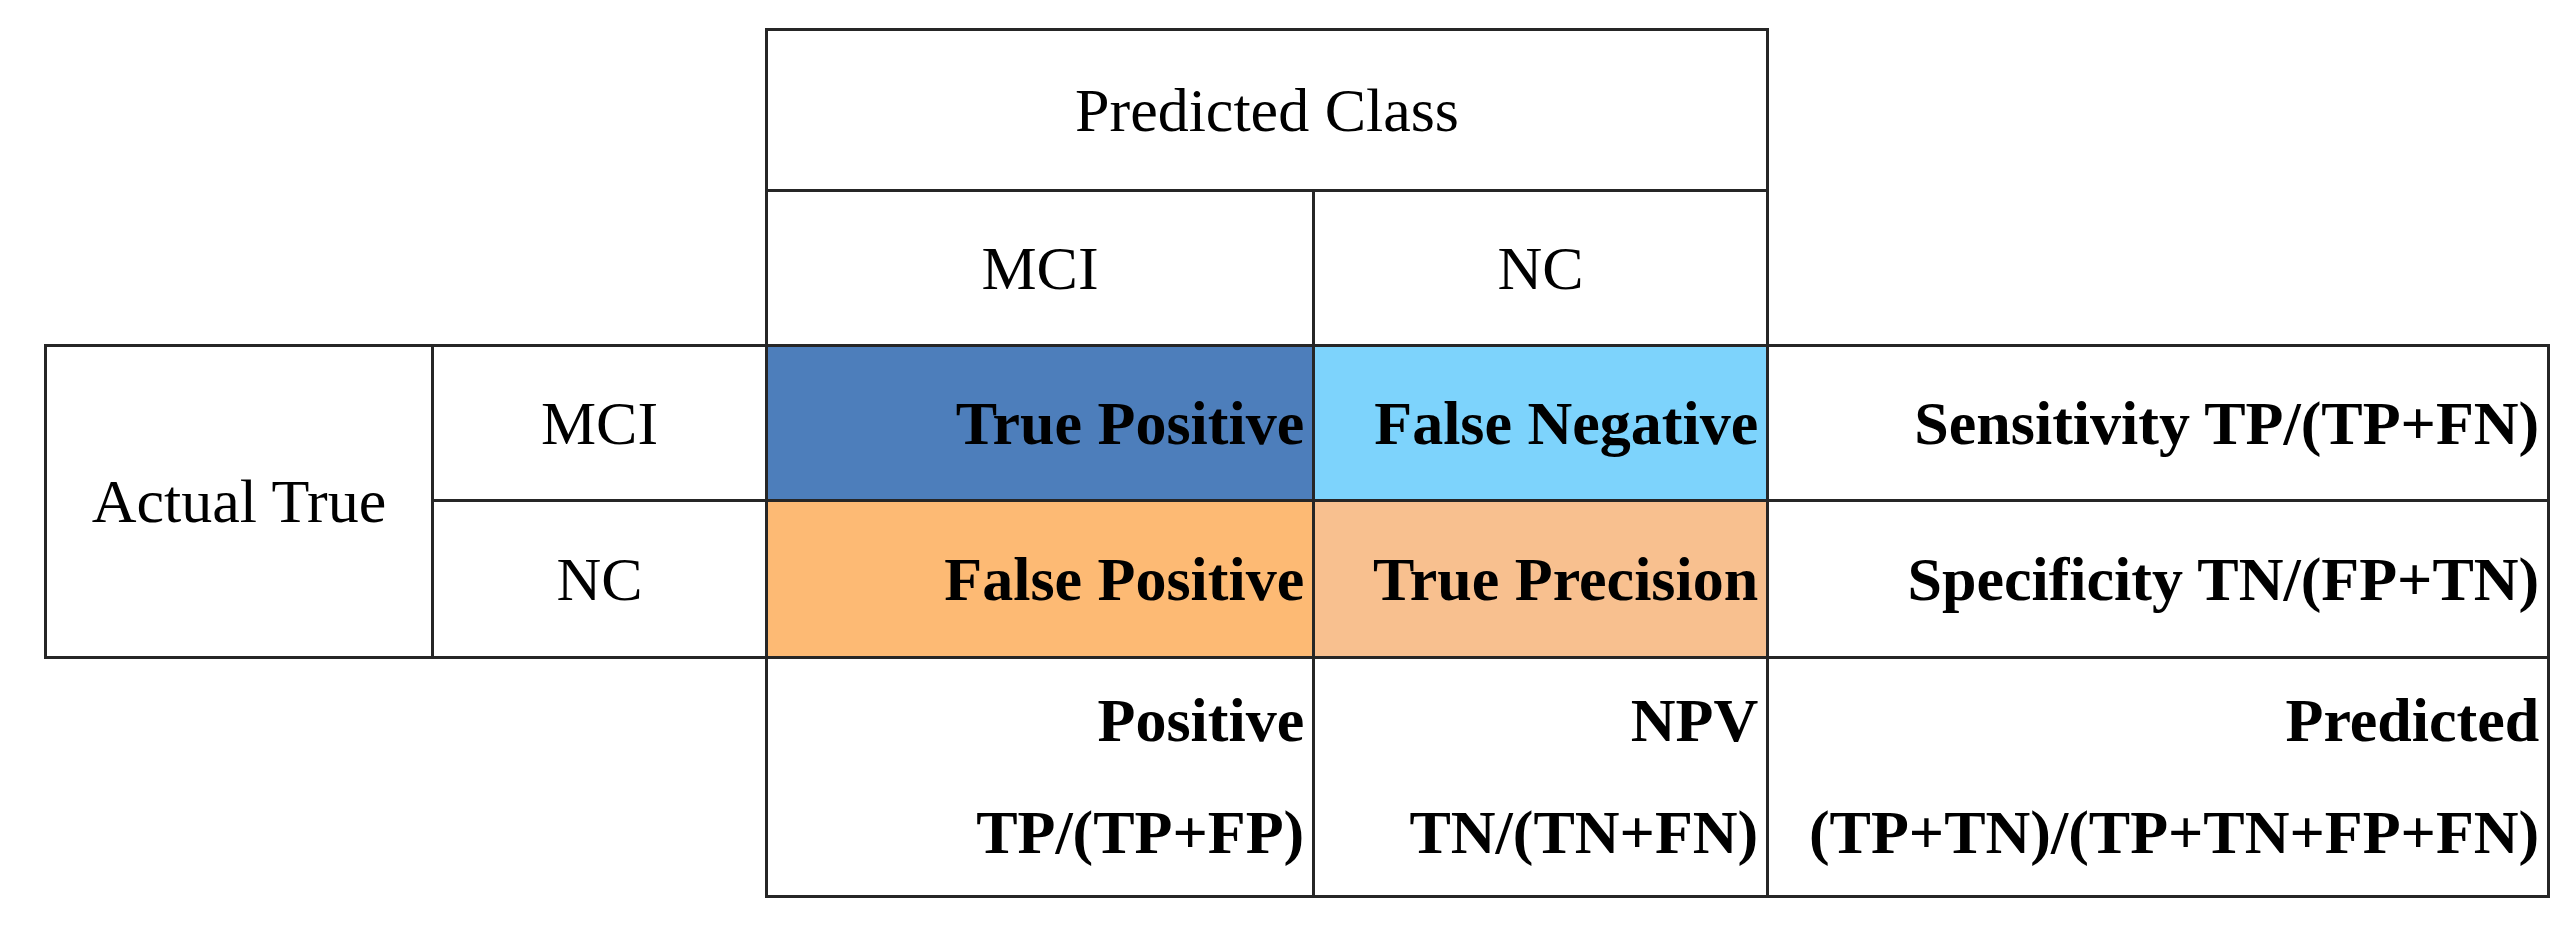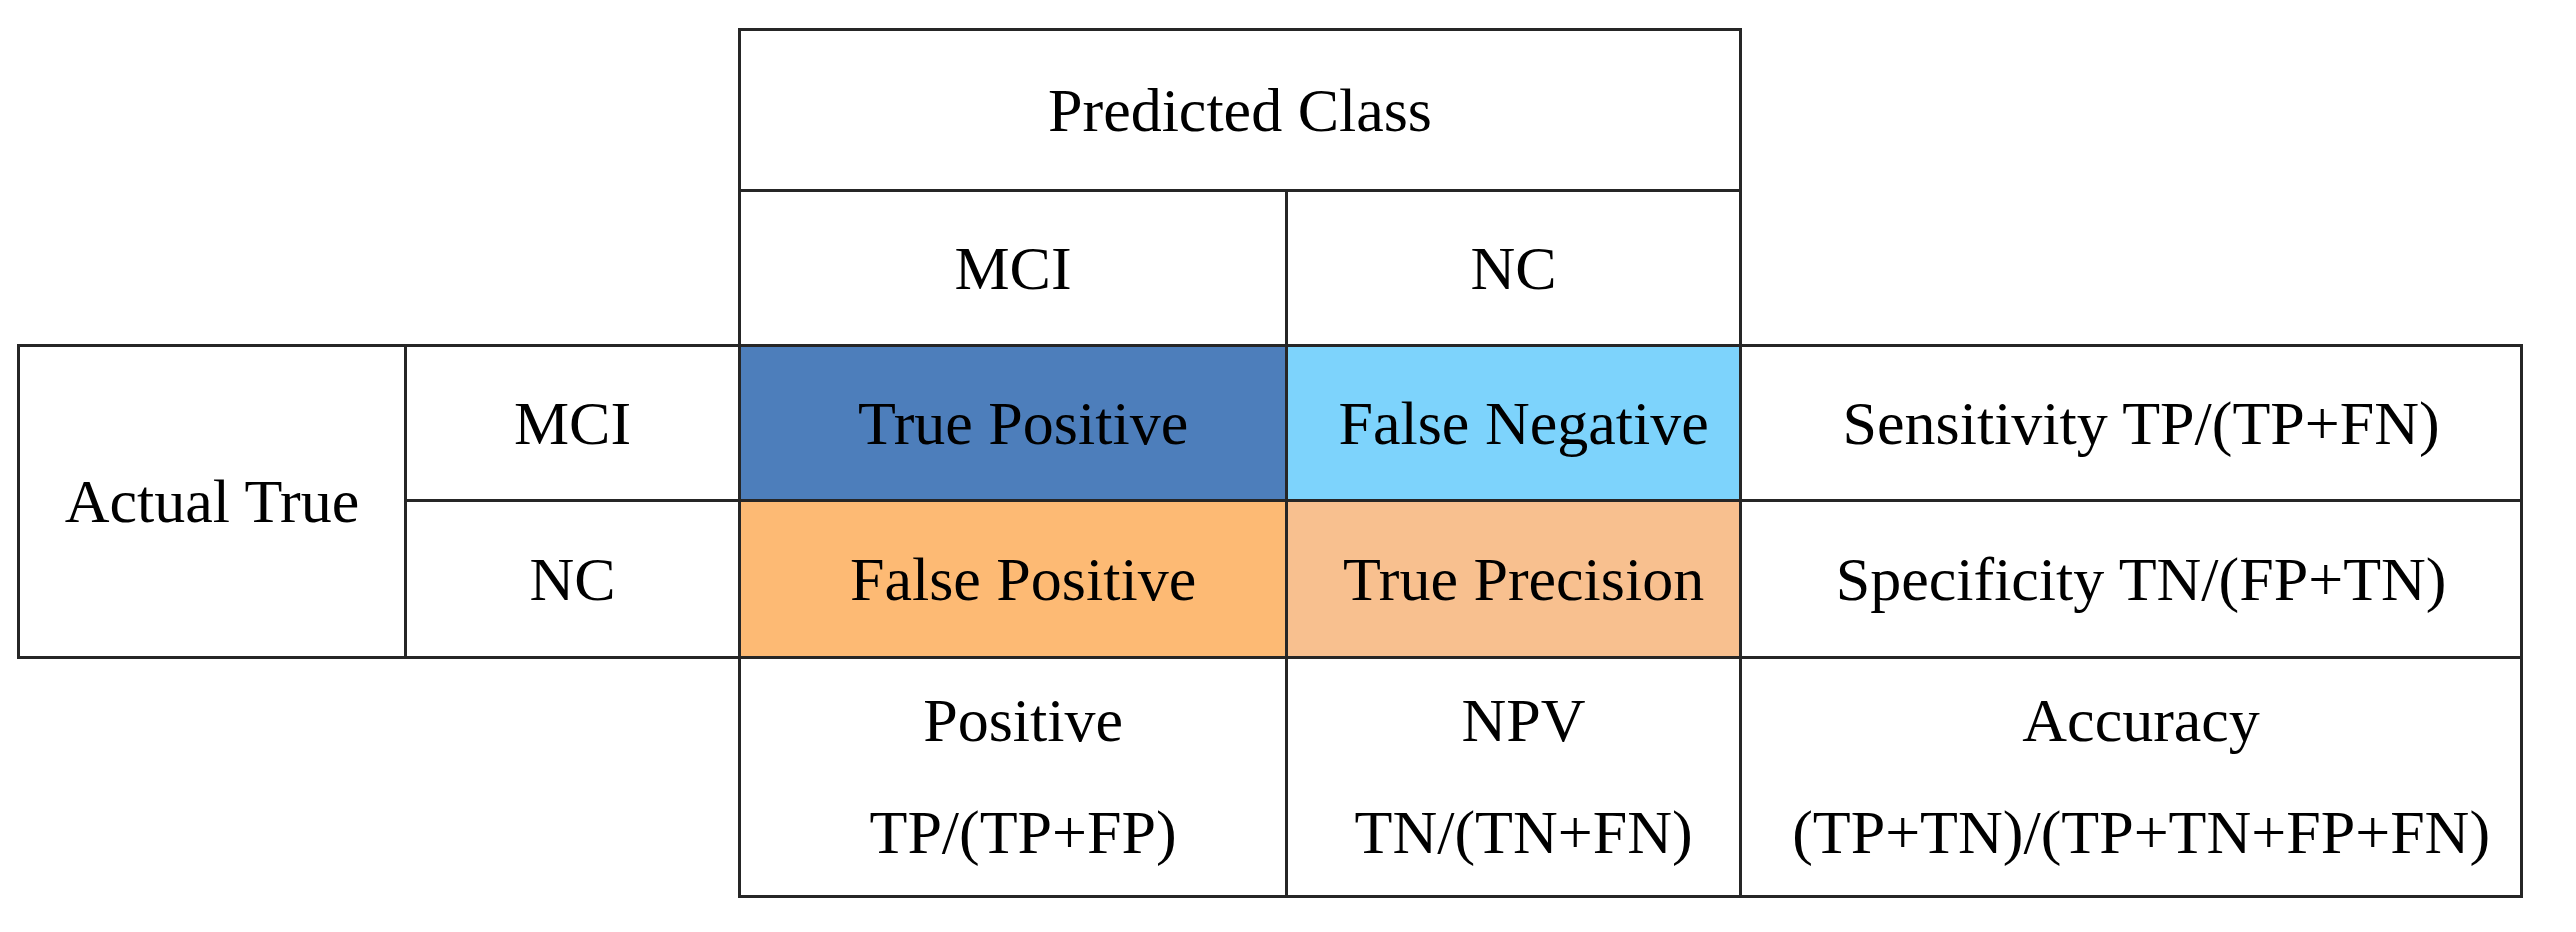--- a/index.html
+++ b/index.html
@@ -11,41 +11,42 @@
     position: relative;
     width: 2576px;
     height: 933px;
     background: var(--bg, #ffffff);
     overflow: hidden;
     font-family: "Liberation Serif", "DejaVu Serif", serif;
     color: var(--text, #000000);
   }
   table.cm {
     position: absolute;
-    left: 17px;
+    left: 44px;
     top: 28px;
     border-collapse: collapse;
     table-layout: fixed;
   }
   table.cm td {
     font-size: 62px;
     line-height: 1.2;
     overflow: hidden;
   }
   td.b  { border: 3.1px solid var(--border, #262626); }
   td.nb { border: none; }
   .center {
     text-align: center;
     vertical-align: middle;
   }
   .left {
-    text-align: center;
+    text-align: right;
     vertical-align: middle;
     padding-left: 28px;
     padding-right: 7.8px;
+    font-weight: bold;
   }
   .two-line div {
     line-height: 1.8;
     white-space: nowrap;
   }
 </style>
 </head>
 <body>
 
 <div class="canvas">
@@ -94,20 +95,20 @@
       <td class="nb"></td>
       <td class="b left two-line">
         <div>Positive</div>
         <div>TP/(TP+FP)</div>
       </td>
       <td class="b left two-line">
         <div>NPV</div>
         <div>TN/(TN+FN)</div>
       </td>
       <td class="b left two-line">
-        <div>Accuracy</div>
+        <div>Predicted</div>
         <div>(TP+TN)/(TP+TN+FP+FN)</div>
       </td>
     </tr>
   </tbody>
     </table>
 </div>
 
 
 </body></html>

